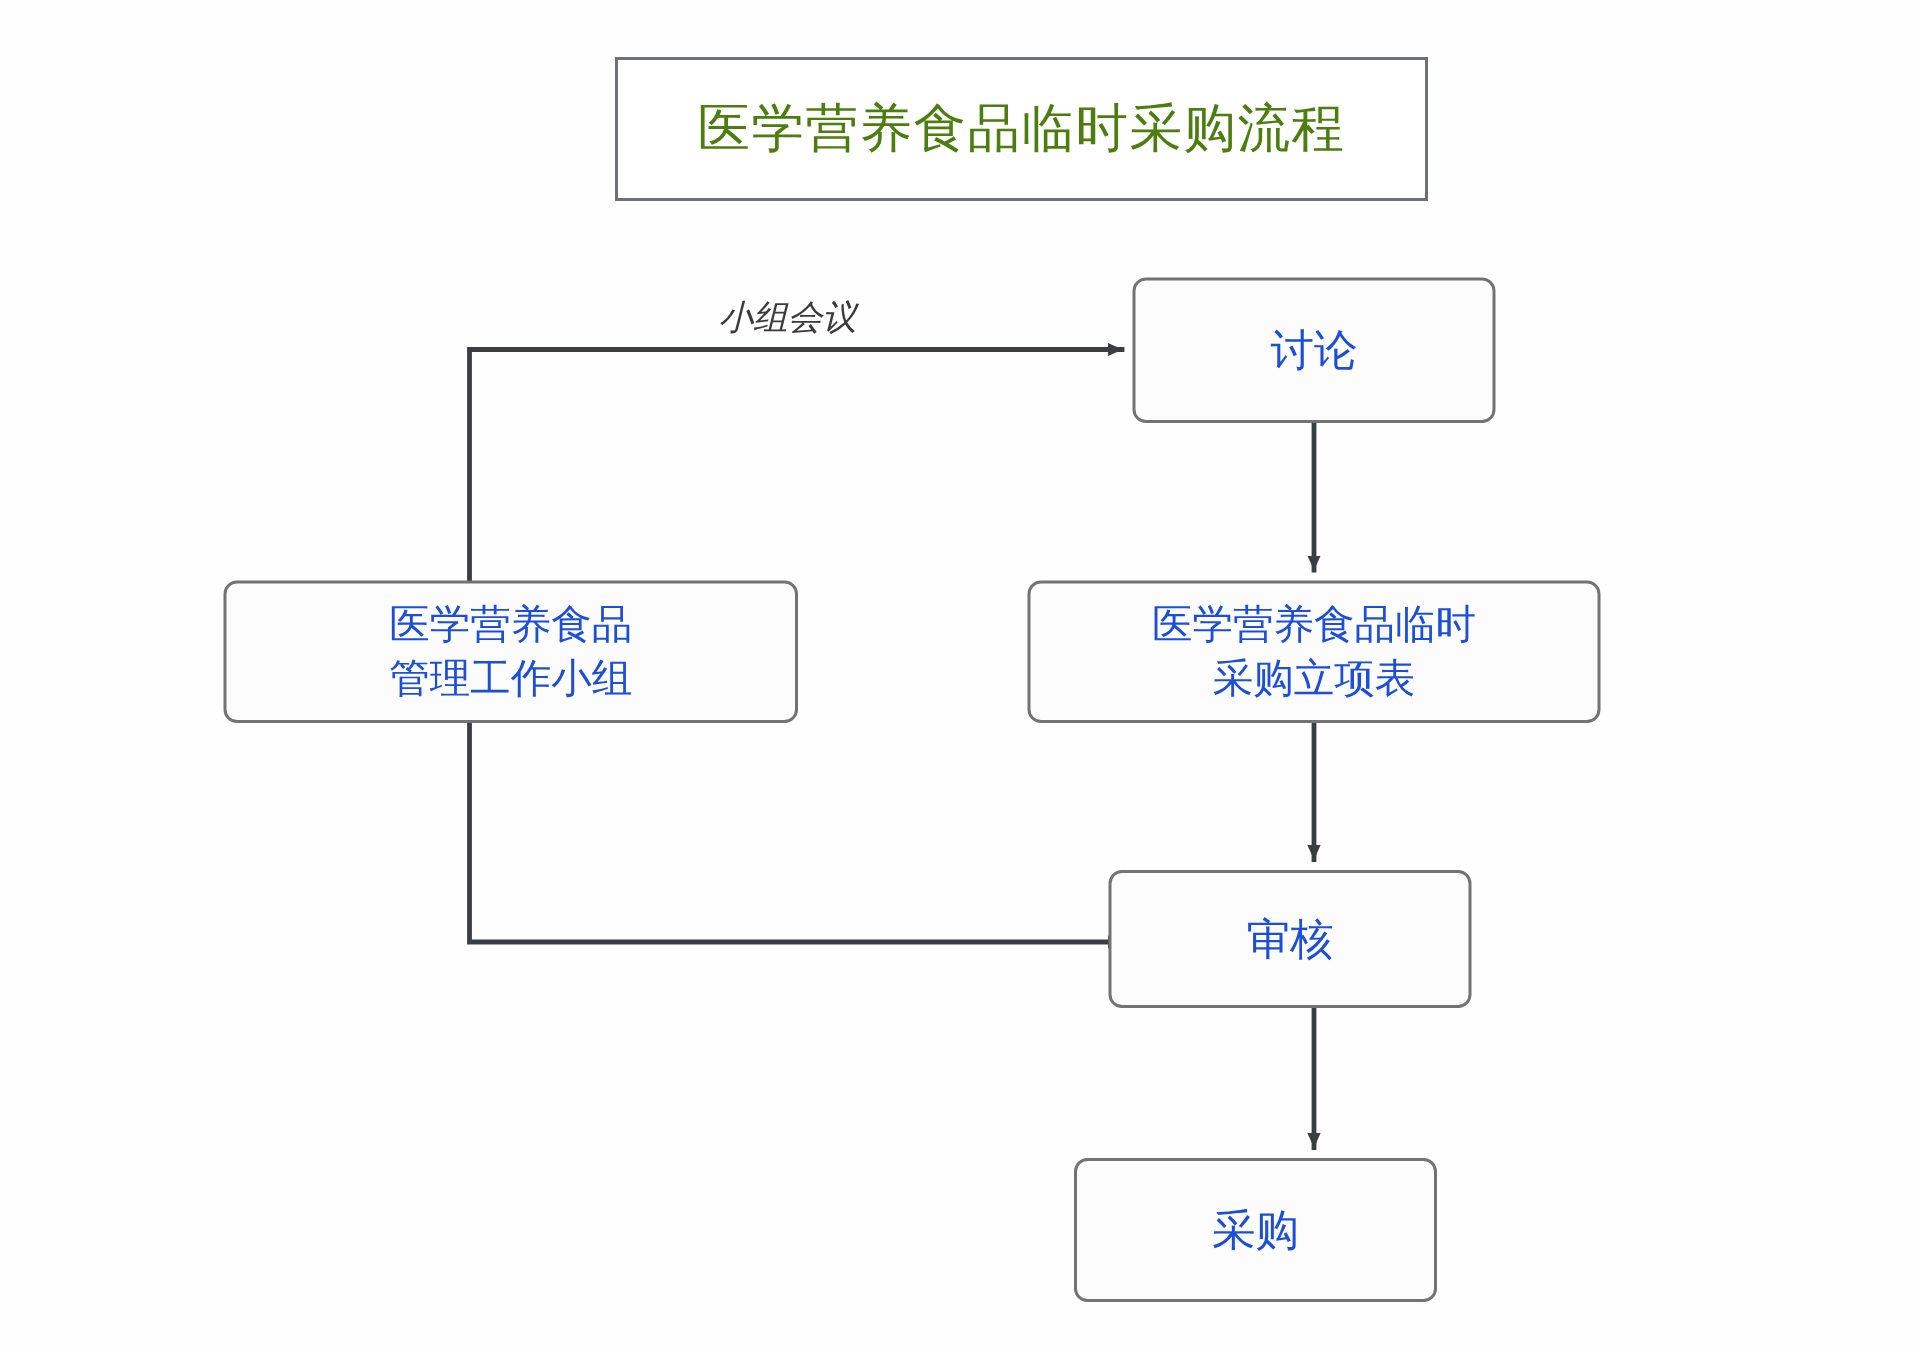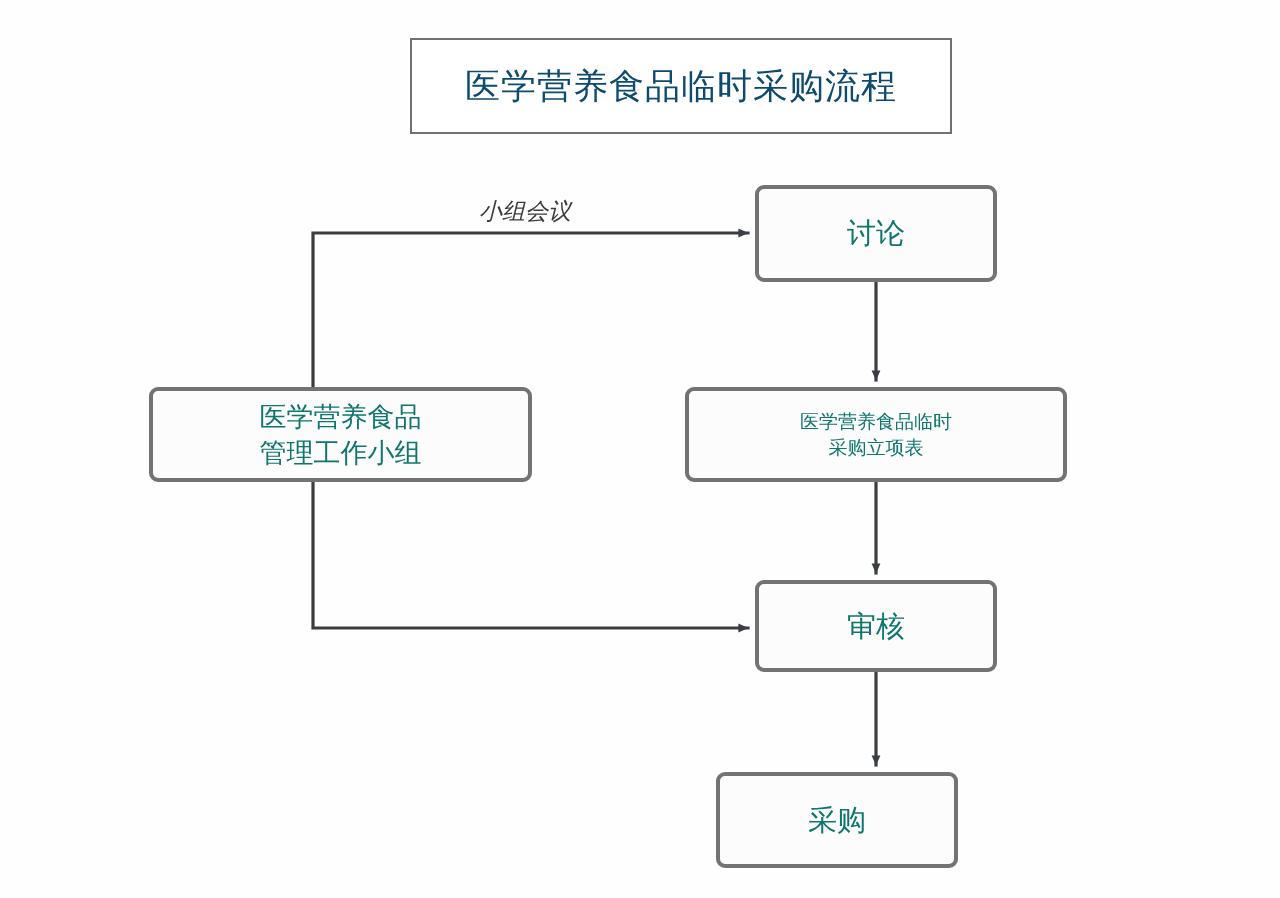--- a/index.html
+++ b/index.html
@@ -24,47 +24,47 @@
     height: 898px;
   }
   .node {
     position: absolute;
     box-sizing: border-box;
     display: flex;
     align-items: center;
     justify-content: center;
     text-align: center;
     background: #fcfcfc;
-    border: 4px solid #737373;
-    color: #0f766e;
+    border: 2px solid #737373;
+    color: #1d4ed8;
     line-height: 1.32;
     z-index: 2;
   }
   .node.title-node {
     border: 2px solid #6d7076;
     border-radius: 0;
     background: #ffffff;
     font-size: 35px;
     letter-spacing: 1px;
-    color: #0c4a6e;
+    color: #4d7c0f;
   }
   .node.process {
     border-radius: 9px;
   }
   .node .node-label {
     display: block;
     white-space: pre-line;
   }
 
   
   #node-title      { left: 410px; top: 38px;  width: 542px; height: 96px; }
   #node-discuss    { left: 755px; top: 185px; width: 242px; height: 97px;  font-size: 29px; }
   #node-group      { left: 122px; top: 387px; width: 383px; height: 95px;  font-size: 27px; margin-left: 27px; }
-  #node-form       { left: 685px; top: 387px; width: 382px; height: 95px;  font-size: 19px; }
-  #node-review     { left: 755px; top: 580px; width: 242px; height: 92px;  font-size: 29px; }
+  #node-form       { left: 685px; top: 387px; width: 382px; height: 95px;  font-size: 27px; }
+  #node-review     { left: 739px; top: 580px; width: 242px; height: 92px;  font-size: 29px; }
   #node-purchase   { left: 716px; top: 772px; width: 242px; height: 96px;  font-size: 29px; }
 
   .edge-label {
     position: absolute;
     font-size: 23px;
     color: #3a3a3a;
     white-space: nowrap;
     z-index: 3;
   }
   #label-meeting { left: 479px; top: 196px; font-style: italic; }

